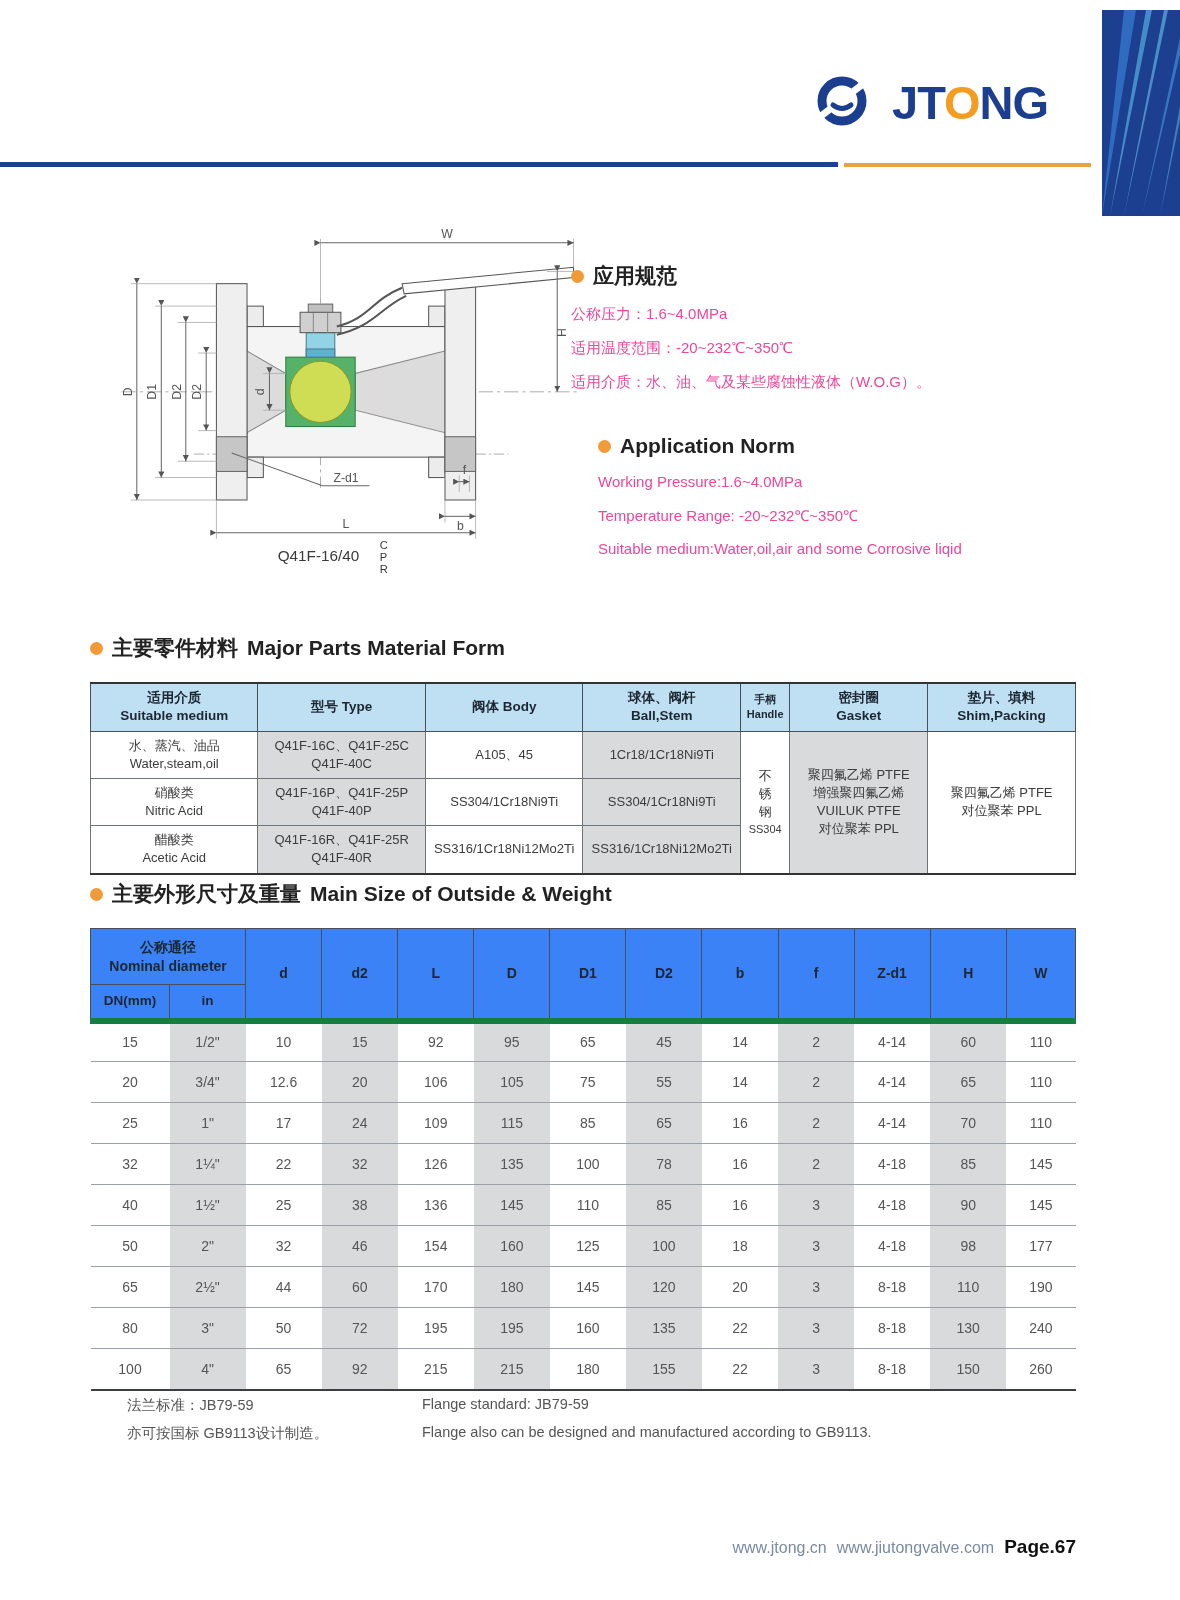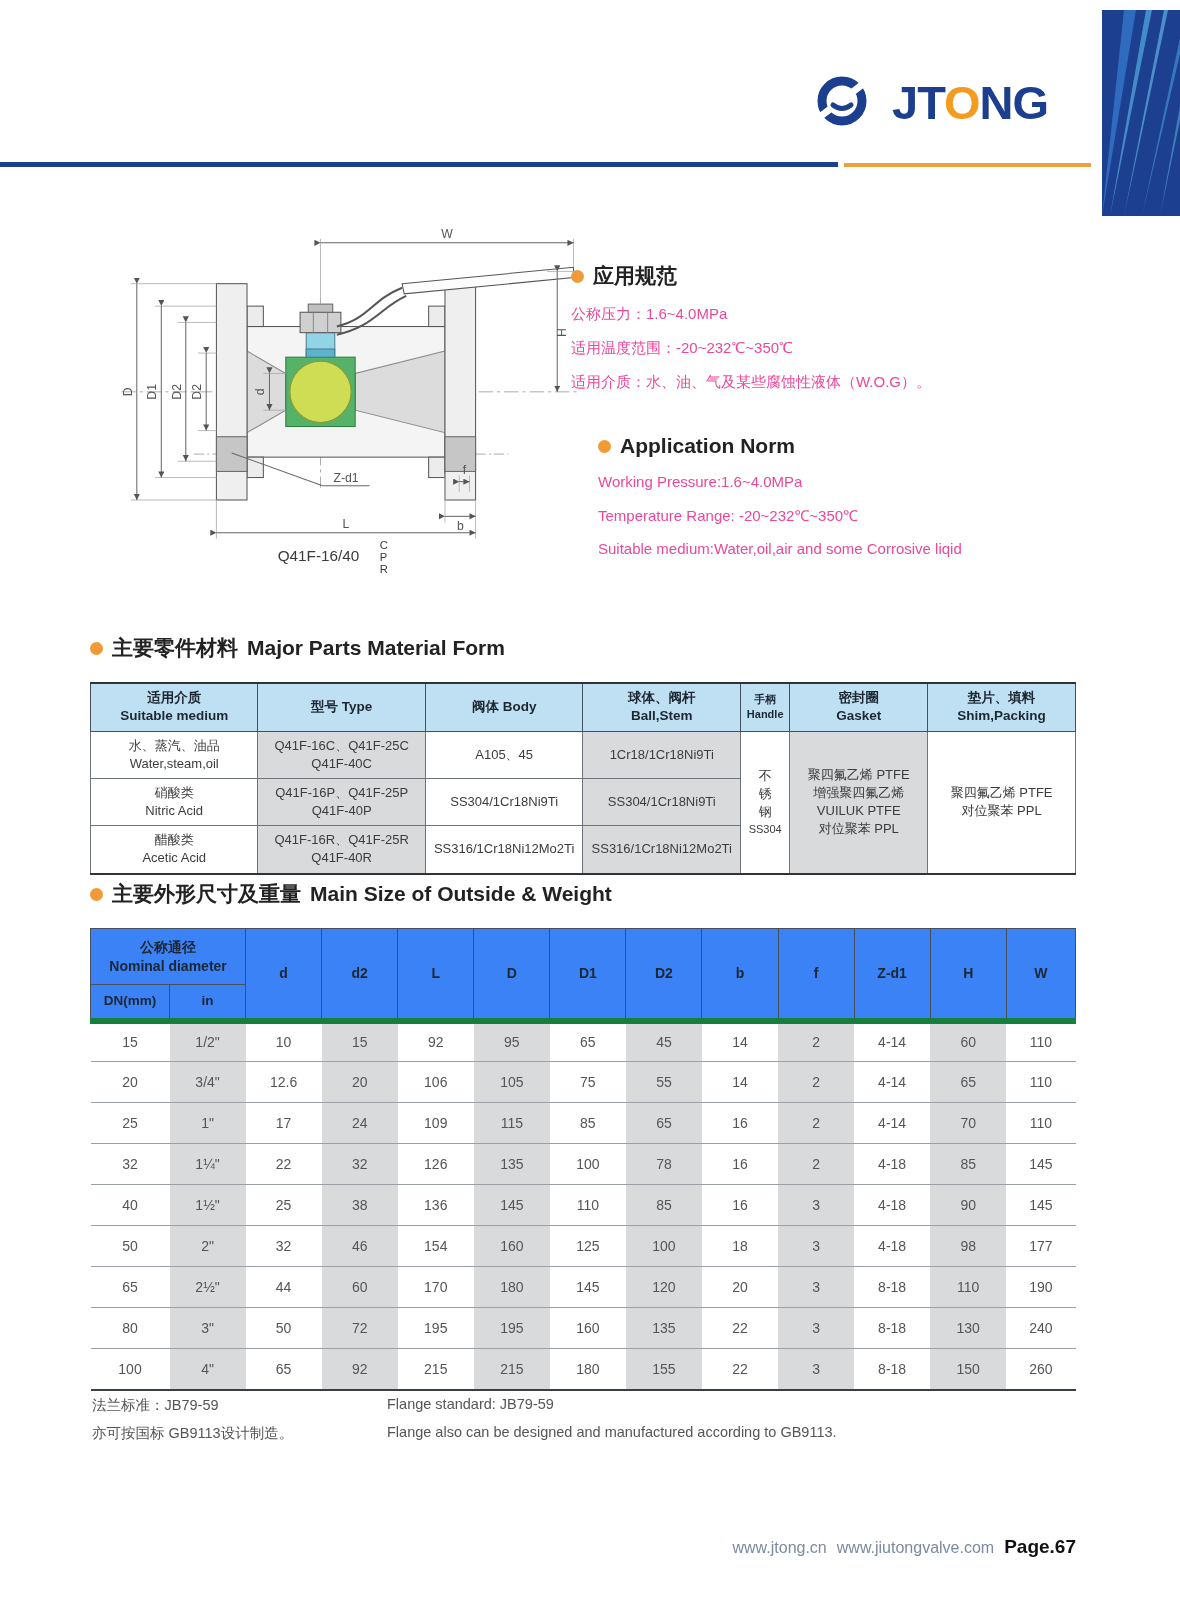--- a/index.html
+++ b/index.html
@@ -53,21 +53,21 @@
   .size tbody td {
     border-top:1px solid #9aa0a6; height:41px; text-align:center;
     font-size:14px; color:#555; background:#fff;
   }
   .size tbody tr:first-child td { border-top:6px solid #15803d;text-align:center; }
   .size { border-bottom:2px solid #3a3f44; }
   .size .g { background:#d9dadb; }
   
   .notes { position:absolute; left:92px; top:1396px; width:900px; font-size:14.5px; color:#555; }
   .notes .row { display:flex; margin-bottom:9px; }
-  .notes .c1 { width:295px; }
+  .notes .c1 { width:295px;margin-left:35px; }
   .footer { position:absolute; right:104px; top:1536px; display:flex; align-items:baseline; gap:10px; }
   .footer .urls { color:#7b8aa0; font-size:16px; }
   .footer .page-num { color:#111; font-weight:bold; font-size:19px; }
   
   svg text { font-family:"Liberation Sans", sans-serif; }
   .dimtxt { font-size:12px; fill:#555; }
   .cap { font-size:15px; fill:#3a3a3a; }
   .capstack { font-size:11px; fill:#3a3a3a; }
 </style>
 </head>

